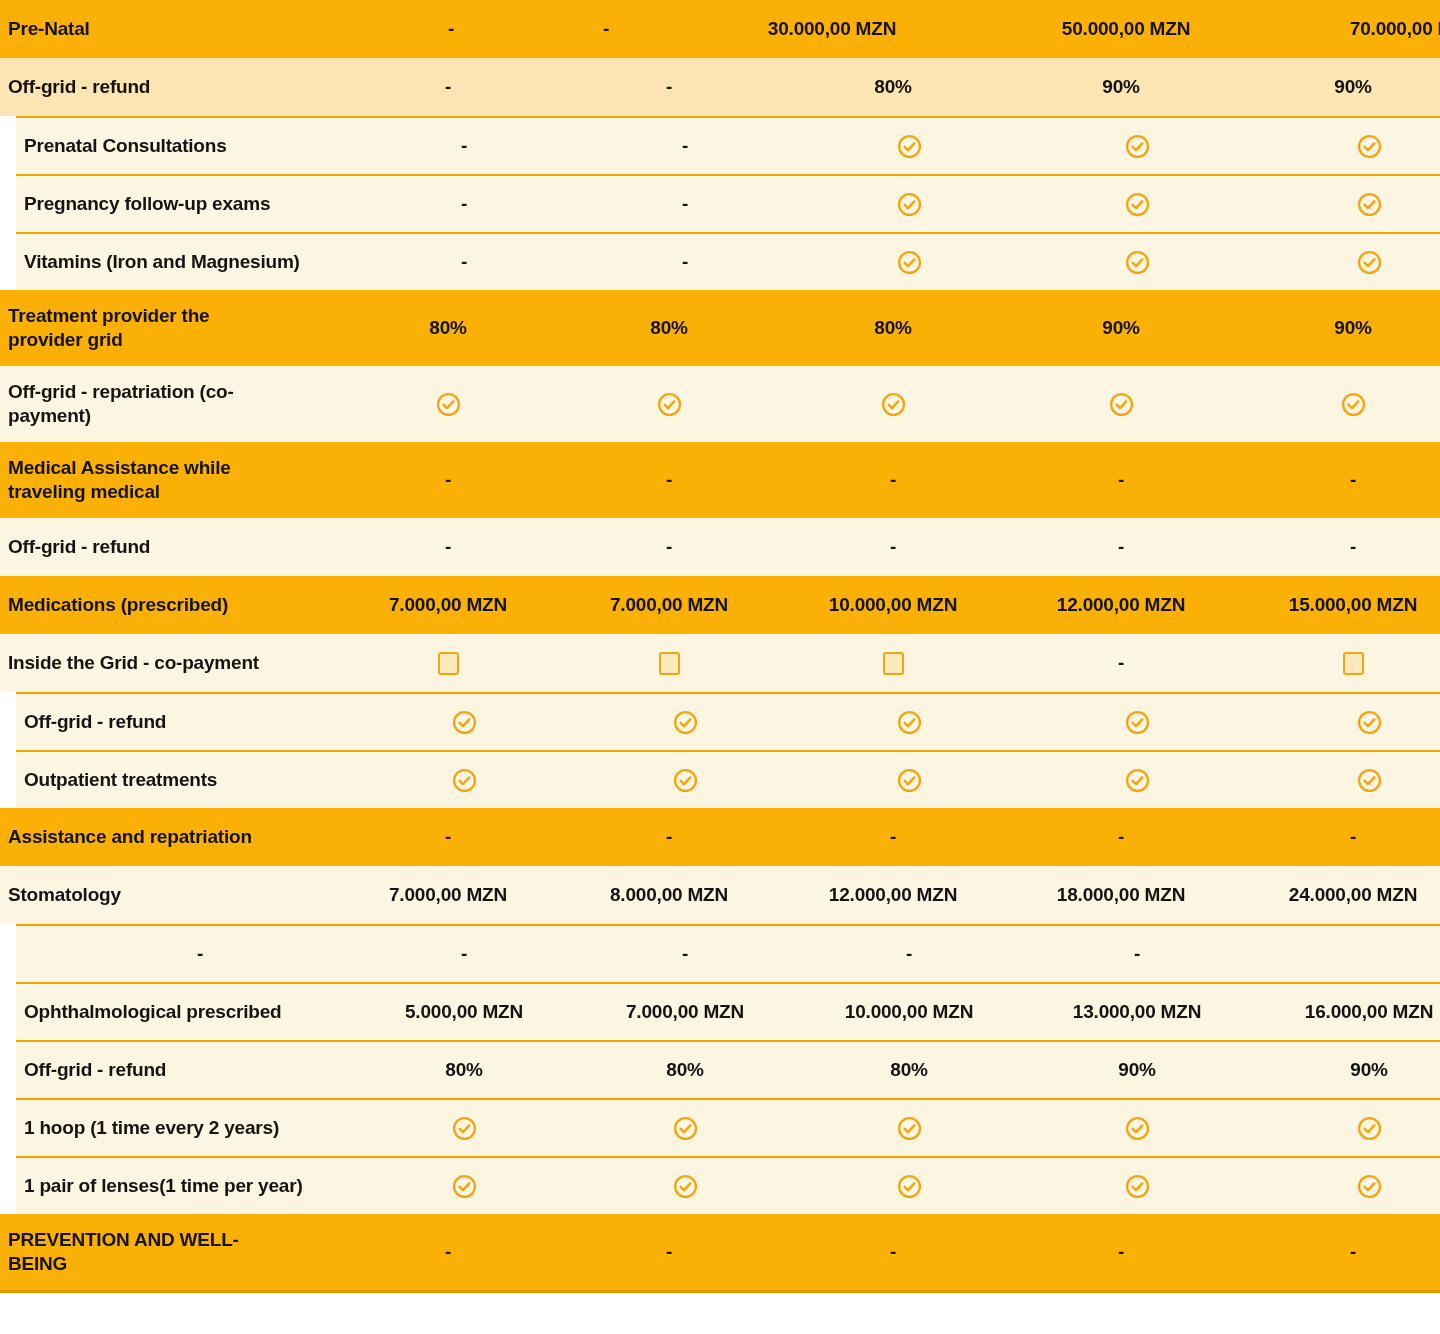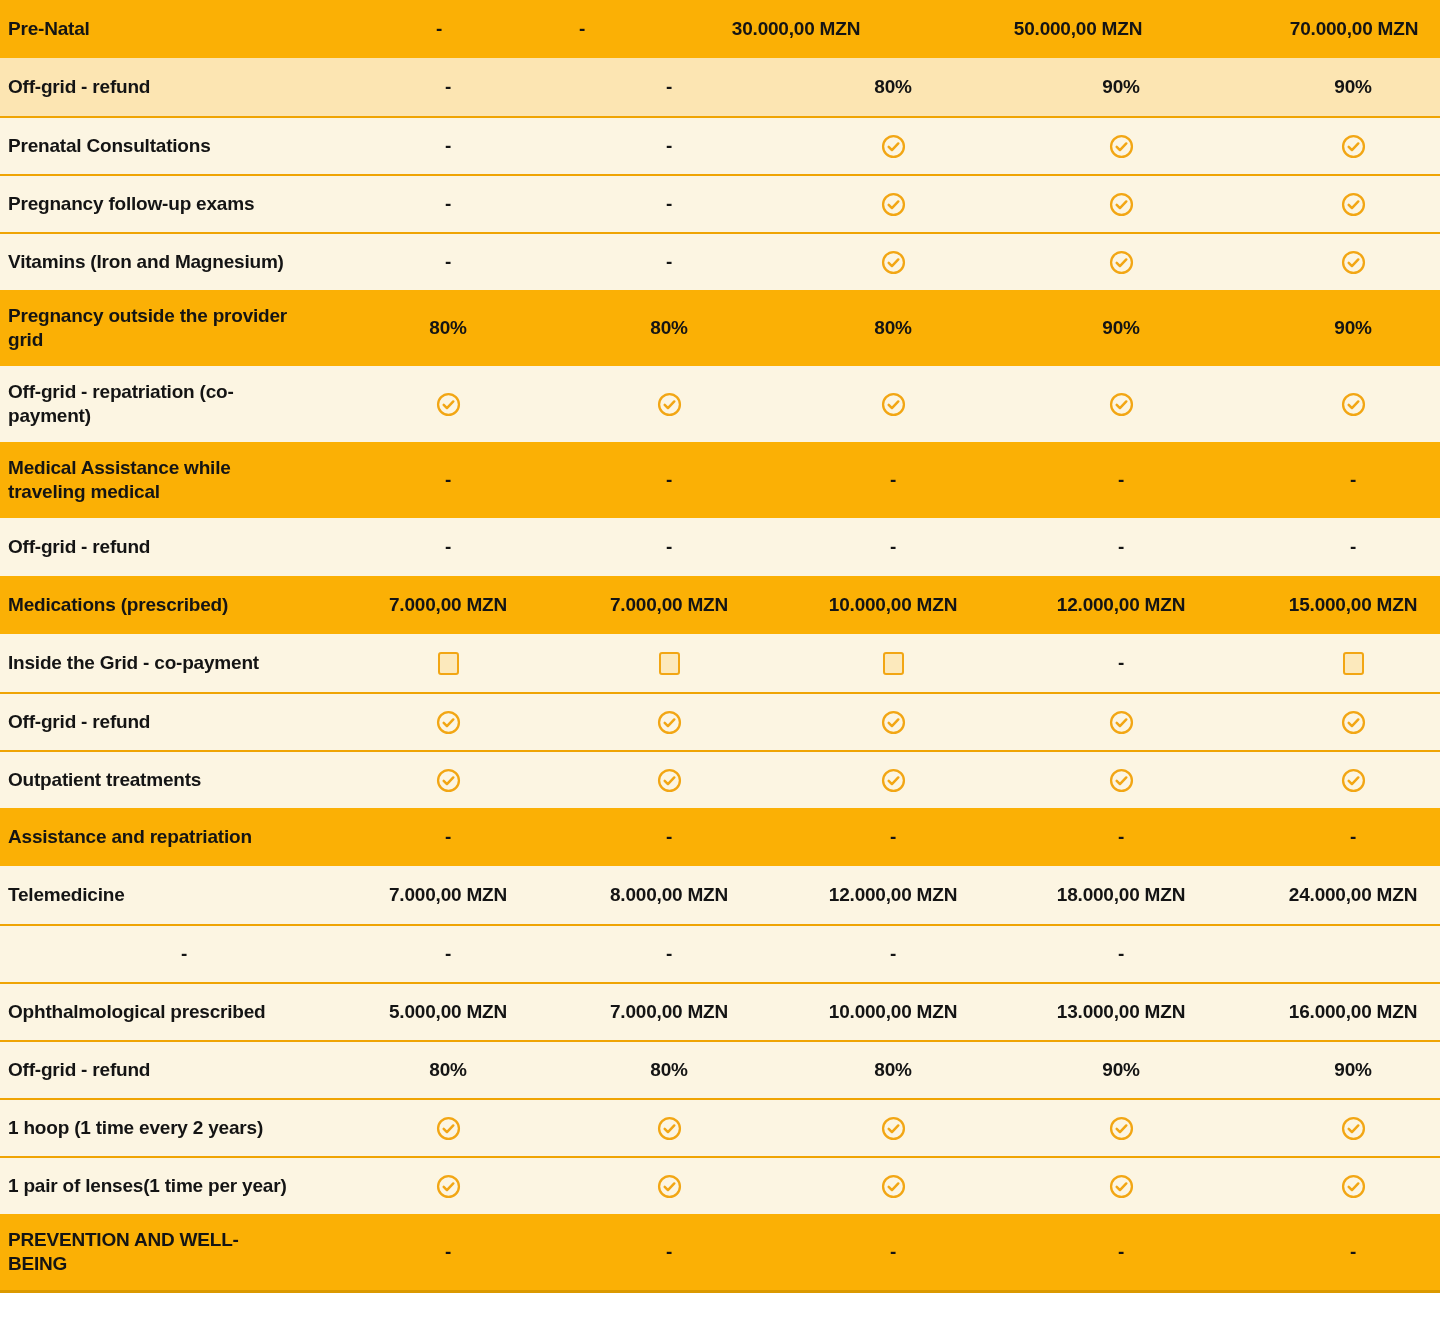--- a/index.html
+++ b/index.html
@@ -16,25 +16,26 @@
     overflow: hidden;
   }
   .row {
     display: grid;
     grid-template-columns: 368px 160px 282px 166px 290px 174px;
     align-items: center;
     min-height: 58px;
   }
   .row.special {
     grid-template-columns: 418px 42px 244px 184px 380px 172px;
+    gap: 12px;
   }
   .row.orange { background: var(--orange, #FBB005); }
   .row.peach  { background: var(--peach, #FCE5B2); }
   .row.cream  { background: var(--cream, #FCF5E2); }
-  .row.sep    { border-top: 2px solid var(--separator, #EFA404); }
+  .row.sep    { border-top: 2px solid var(--separator, #EFA404); margin-left: 16px; }
   .row:last-child { border-bottom: 3px solid var(--bottom, #DB9900); }
   .cell { font-size: 19px; letter-spacing: -0.2px; }
   .cell.label {
     padding: 14px 80px 14px 8px;
     line-height: 24px;
   }
   .cell.value {
     text-align: center;
     line-height: 24px;
   }
@@ -114,21 +115,21 @@
       <div class="cell value"><svg width="25" height="25" viewBox="0 0 24 24" fill="none">
           <circle cx="12" cy="12" r="10" stroke="#F2A614" stroke-width="2.2"></circle>
           <path d="M7.4 12.3l3.1 3.1 6.1-6.3" stroke="#F2A614" stroke-width="2.4" stroke-linecap="round" stroke-linejoin="round"></path>
         </svg></div>
       <div class="cell value"><svg width="25" height="25" viewBox="0 0 24 24" fill="none">
           <circle cx="12" cy="12" r="10" stroke="#F2A614" stroke-width="2.2"></circle>
           <path d="M7.4 12.3l3.1 3.1 6.1-6.3" stroke="#F2A614" stroke-width="2.4" stroke-linecap="round" stroke-linejoin="round"></path>
         </svg></div>
     </div>
     <div class="row orange">
-      <div class="cell label">Pregnancy outside the provider grid</div>
+      <div class="cell label">Treatment provider the provider grid</div>
       <div class="cell value">80%</div>
       <div class="cell value">80%</div>
       <div class="cell value">80%</div>
       <div class="cell value">90%</div>
       <div class="cell value">90%</div>
     </div>
     <div class="row cream">
       <div class="cell label">Off-grid - repatriation (co-payment)</div>
       <div class="cell value"><svg width="25" height="25" viewBox="0 0 24 24" fill="none">
           <circle cx="12" cy="12" r="10" stroke="#F2A614" stroke-width="2.2"></circle>
@@ -231,21 +232,21 @@
     </div>
     <div class="row orange">
       <div class="cell label">Assistance and repatriation</div>
       <div class="cell value">-</div>
       <div class="cell value">-</div>
       <div class="cell value">-</div>
       <div class="cell value">-</div>
       <div class="cell value">-</div>
     </div>
     <div class="row cream">
-      <div class="cell label">Telemedicine</div>
+      <div class="cell label">Stomatology</div>
       <div class="cell value">7.000,00 MZN</div>
       <div class="cell value">8.000,00 MZN</div>
       <div class="cell value">12.000,00 MZN</div>
       <div class="cell value">18.000,00 MZN</div>
       <div class="cell value">24.000,00 MZN</div>
     </div>
     <div class="row cream sep">
       <div class="cell value">-</div>
       <div class="cell value">-</div>
       <div class="cell value">-</div>

